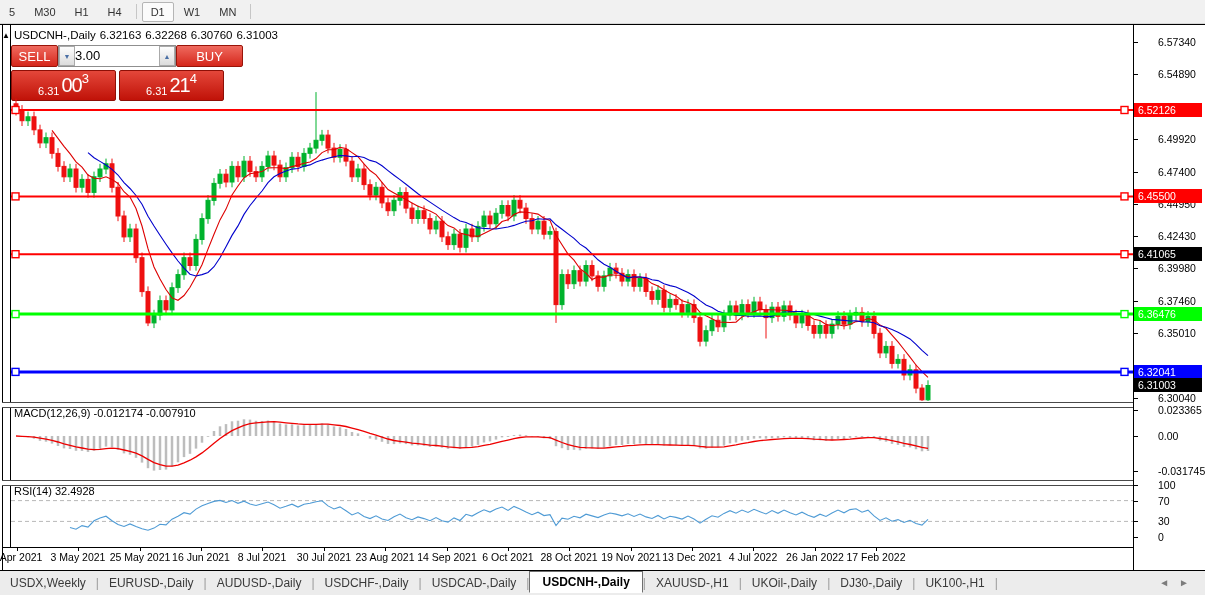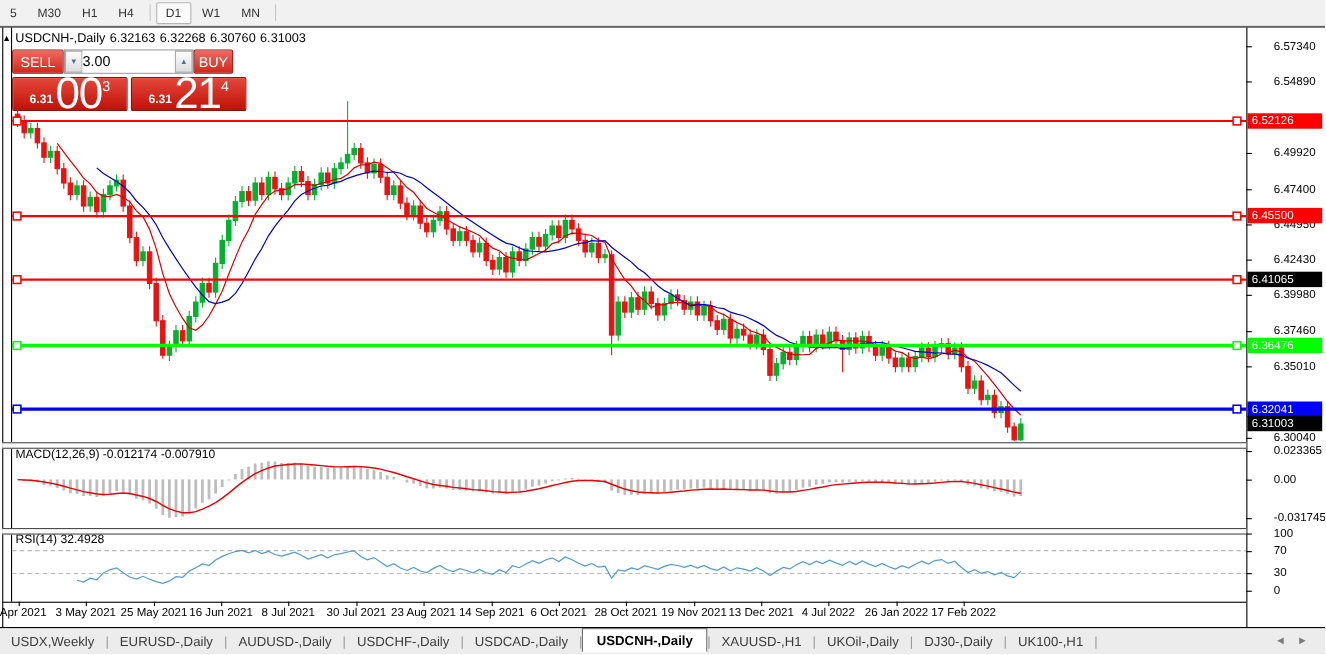--- a/index.html
+++ b/index.html
@@ -46,22 +46,22 @@
            display:flex;align-items:center;justify-content:center;box-sizing:border-box;}
   .spin{position:absolute;left:47px;top:0;width:118px;height:22px;background:#f0f0f0;
         border:1px solid #8f8f8f;box-sizing:border-box;display:flex;}
   .spinbtn{width:16px;background:linear-gradient(#fdfdfd,#dcdcdc);border:1px solid #aaa;
            font-size:7px;color:#4a6fa5;display:flex;align-items:center;justify-content:center;box-sizing:border-box;}
   .spinval{flex:1;background:#fff;font-size:13px;color:#000;
            padding:2px 6px 0 0;box-sizing:border-box;}
   .bigpx{position:absolute;top:25px;width:105px;height:31px;background:linear-gradient(#e4473a,#c01208);
          border:1px solid #8e0f06;border-radius:2px;color:#fff;box-sizing:border-box;
          display:flex;align-items:flex-end;justify-content:center;padding-bottom:1px;}
-  .bigpx .sm{font-size:11px;font-weight:bold;line-height:16px;margin-right:2px;}
-  .bigpx .lg{font-size:40px;line-height:28px;font-weight:500;letter-spacing:-1px;text-align:right;}
+  .bigpx .sm{font-size:11px;font-weight:normal;line-height:16px;margin-right:2px;}
+  .bigpx .lg{font-size:20px;line-height:28px;font-weight:500;letter-spacing:-1px;text-align:right;}
   .bigpx .sup{font-size:13px;line-height:13px;align-self:flex-start;margin-top:1px;}
 </style>
 </head>
 <body>
 
 <div class="root">
 
   <div class="toolbar" id="tfbar">
       <div class="tfbtn">5</div>
       <div class="tfbtn">M30</div>
@@ -88,21 +88,21 @@
     <span class="tri">▲</span><span>USDCNH-,Daily</span><span>6.32163</span><span>6.32268</span><span>6.30760</span><span>6.31003</span>
   </div>
 
   <div class="tradew">
     <div class="btn-red" style="left:0;width:47px">SELL</div>
     <div class="spin">
       <div class="spinbtn">▼</div>
       <div class="spinval">3.00</div>
       <div class="spinbtn">▲</div>
     </div>
-    <div class="btn-red" style="left:165px;width:36px">BUY</div>
+    <div class="btn-red" style="left:165px;width:67px">BUY</div>
     <div class="bigpx" style="left:0">
       <span class="sm">6.31</span>
         <span class="lg">00</span>
         <span class="sup">3</span>
     </div>
     <div class="bigpx" style="left:108px">
       <span class="sm">6.31</span>
         <span class="lg">21</span>
         <span class="sup">4</span>
     </div>

